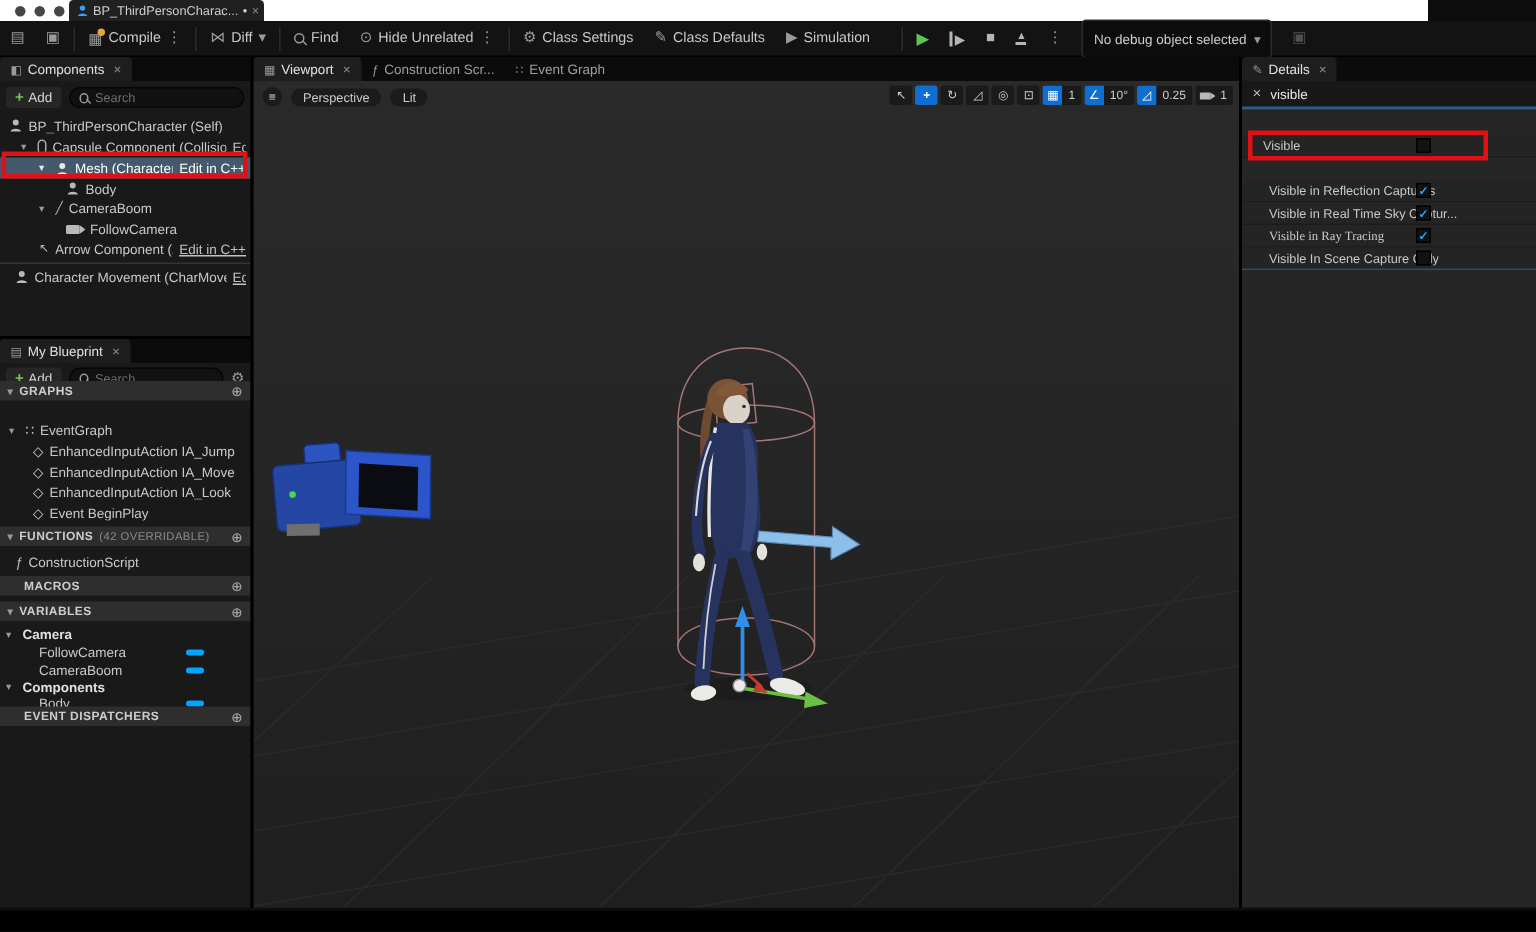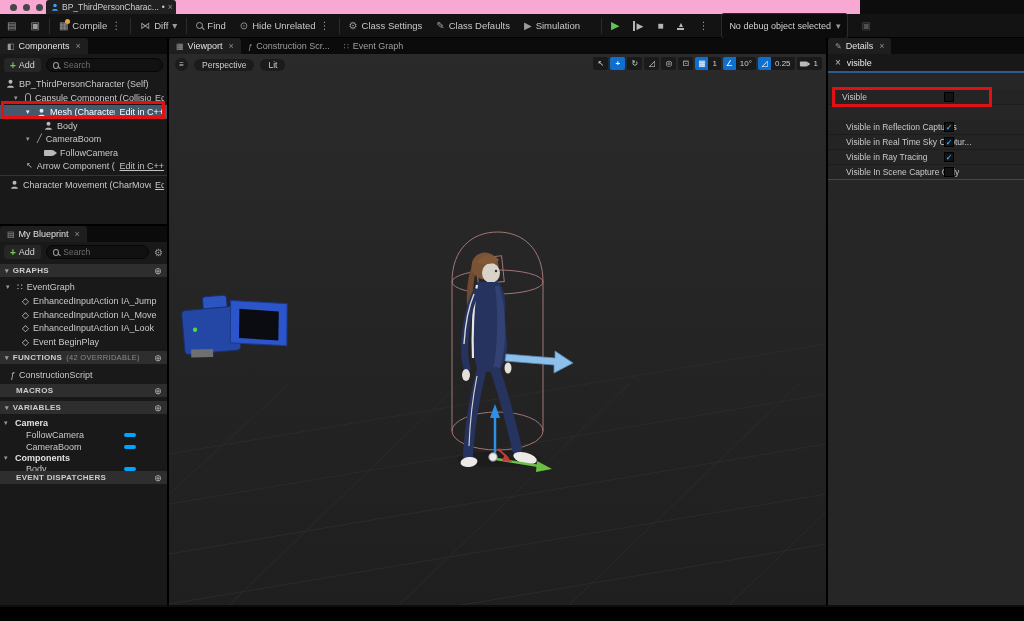--- a/index.html
+++ b/index.html
@@ -1,21 +1,21 @@
 <!DOCTYPE html>
 <html><head>
 <meta charset="utf-8">
 <style>
   * { margin:0; padding:0; box-sizing:border-box; }
   html,body { width:1024px; height:621px; background:#000; overflow:hidden;
               font-family:"Liberation Sans", sans-serif; }
   #window { position:absolute; left:0; top:0; width:1024px; height:607px; background:#0d0d0d; }
 
   
-  #titlebar { position:absolute; left:0; top:0; width:860px; height:14px; background:#f9a8d4; }
+  #titlebar { position:absolute; left:0; top:0; width:952px; height:14px; background:#ffffff; }
   .tl-dot { position:absolute; top:4px; width:7px; height:7px; border-radius:50%; background:#464646; }
   #asset-tab { position:absolute; left:46px; top:0; height:14px; width:130px; background:#202020;
                border-radius:3px 3px 0 0; display:flex; align-items:center; gap:3px; padding:0 5px;
                color:#cfcfcf; font-size:8.5px; white-space:nowrap; }
   .person-ic { flex:0 0 auto; }
 
   
   #toolbar { position:absolute; left:0; top:14px; width:1024px; height:24px; background:#131313;
              border-bottom:1px solid #000; display:flex; align-items:center; font-size:9.5px; color:#c8c8c8; }
   .tb-btn { display:flex; align-items:center; gap:4px; padding:0 7px; height:20px; cursor:default; white-space:nowrap; }
@@ -285,21 +285,21 @@
       <div class="add-btn">
         <span class="add-plus">+</span>
         <span>Add</span>
       </div>
       <div class="searchbox">
         <span class="mag"></span>
         <input placeholder="Search" style="">
       </div>
       <span style="color:#9a9a9a; font-size:10px;">⚙</span>
     </div>
-    <div class="shdr" style="top:38px;">
+    <div class="shdr" style="top:28px;">
       <span class="caret" style="font-size:7px; color:#9a9a9a;">▾</span>
       <span>GRAPHS</span>
       <span class="pc">⊕</span>
     </div>
     <div class="trow" style="top:54px; padding-left:6px;">
       <span class="caret">▾</span>
       <span style="color:#c9c9c9;">∷</span>
       <span class="lbl">EventGraph</span>
     </div>
     <div class="trow" style="top:68px; padding-left:22px;">
@@ -518,21 +518,21 @@
       <span class="cb"></span>
     </div>
     <div class="drow" style="top:82px;">
       <span class="nm deep">Visible in Reflection Captures</span>
       <span class="cb">✓</span>
     </div>
     <div class="drow" style="top:97px;">
       <span class="nm deep">Visible in Real Time Sky Captur...</span>
       <span class="cb">✓</span>
     </div>
-    <div class="drow" style="top:112px;">
+    <div class="drow" style="top:112px;font-family:Liberation Serif, serif;">
       <span class="nm deep">Visible in Ray Tracing</span>
       <span class="cb">✓</span>
     </div>
     <div class="drow" style="top:127px; border-bottom:1px solid #2a4d75;">
       <span class="nm deep">Visible In Scene Capture Only</span>
       <span class="cb"></span>
     </div>
   </div>
 
   <div class="gap-v" style="left:167px; top:38px; width:2px; height:567px;"></div>

